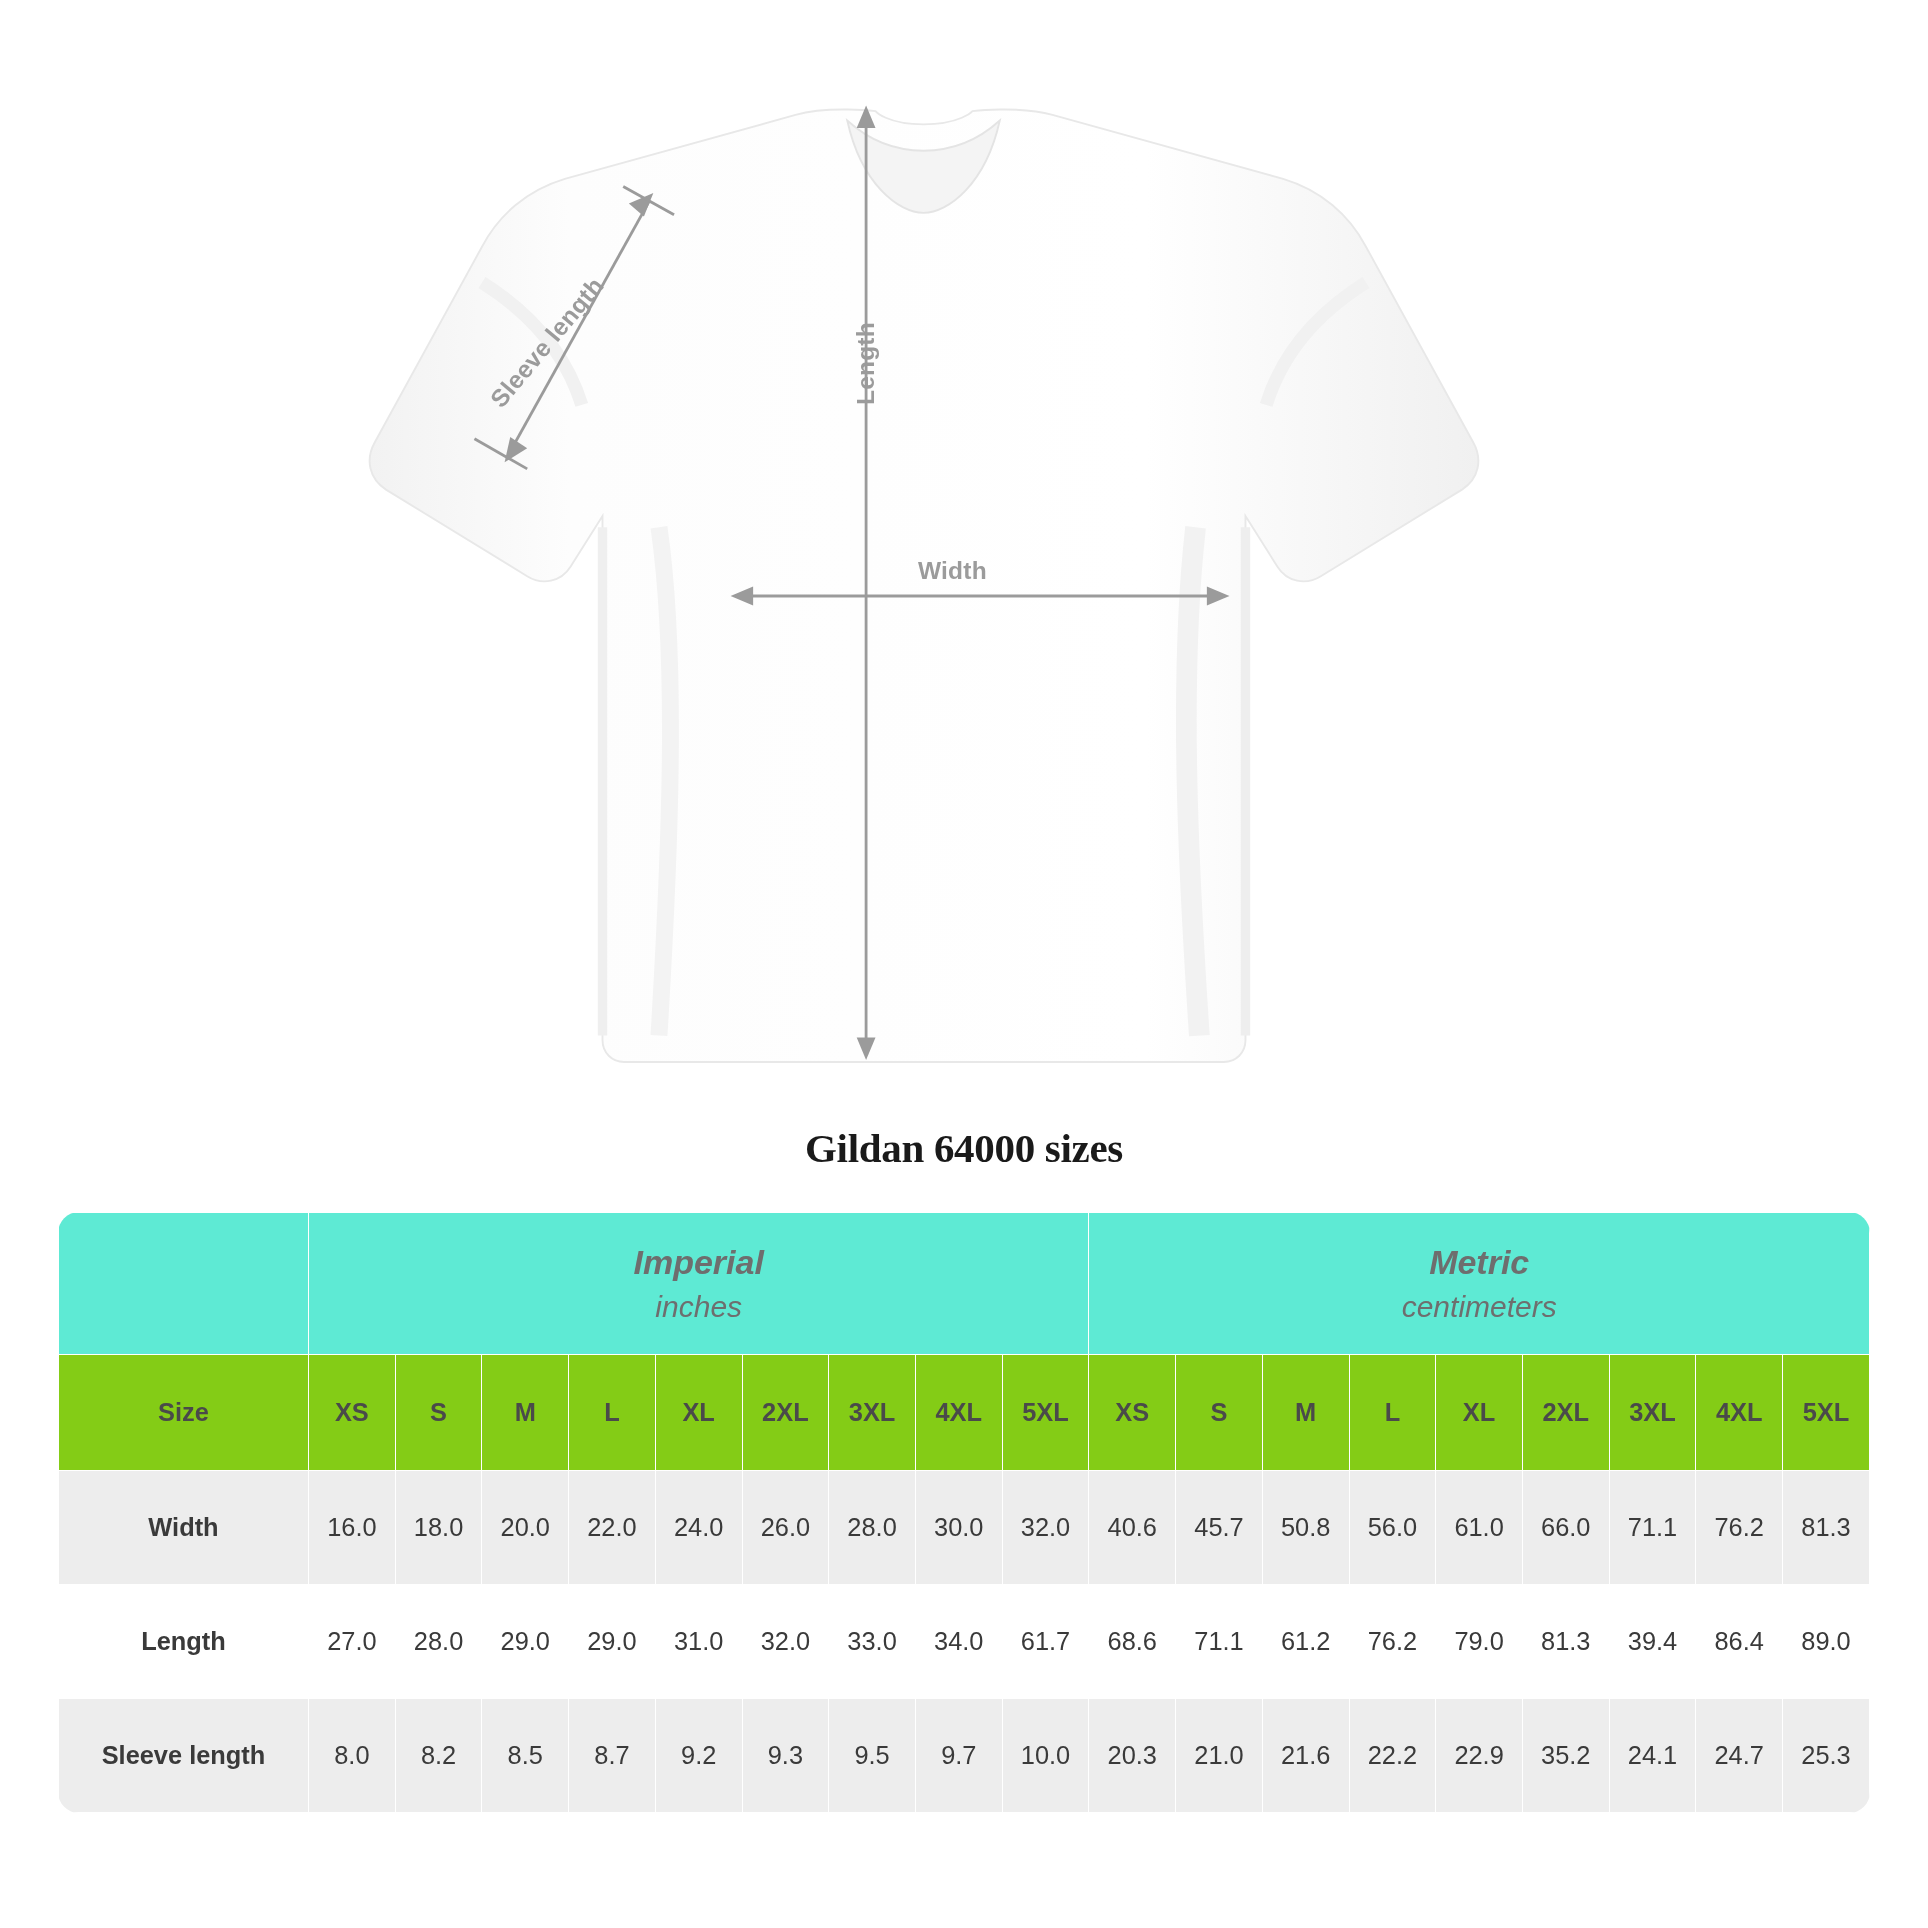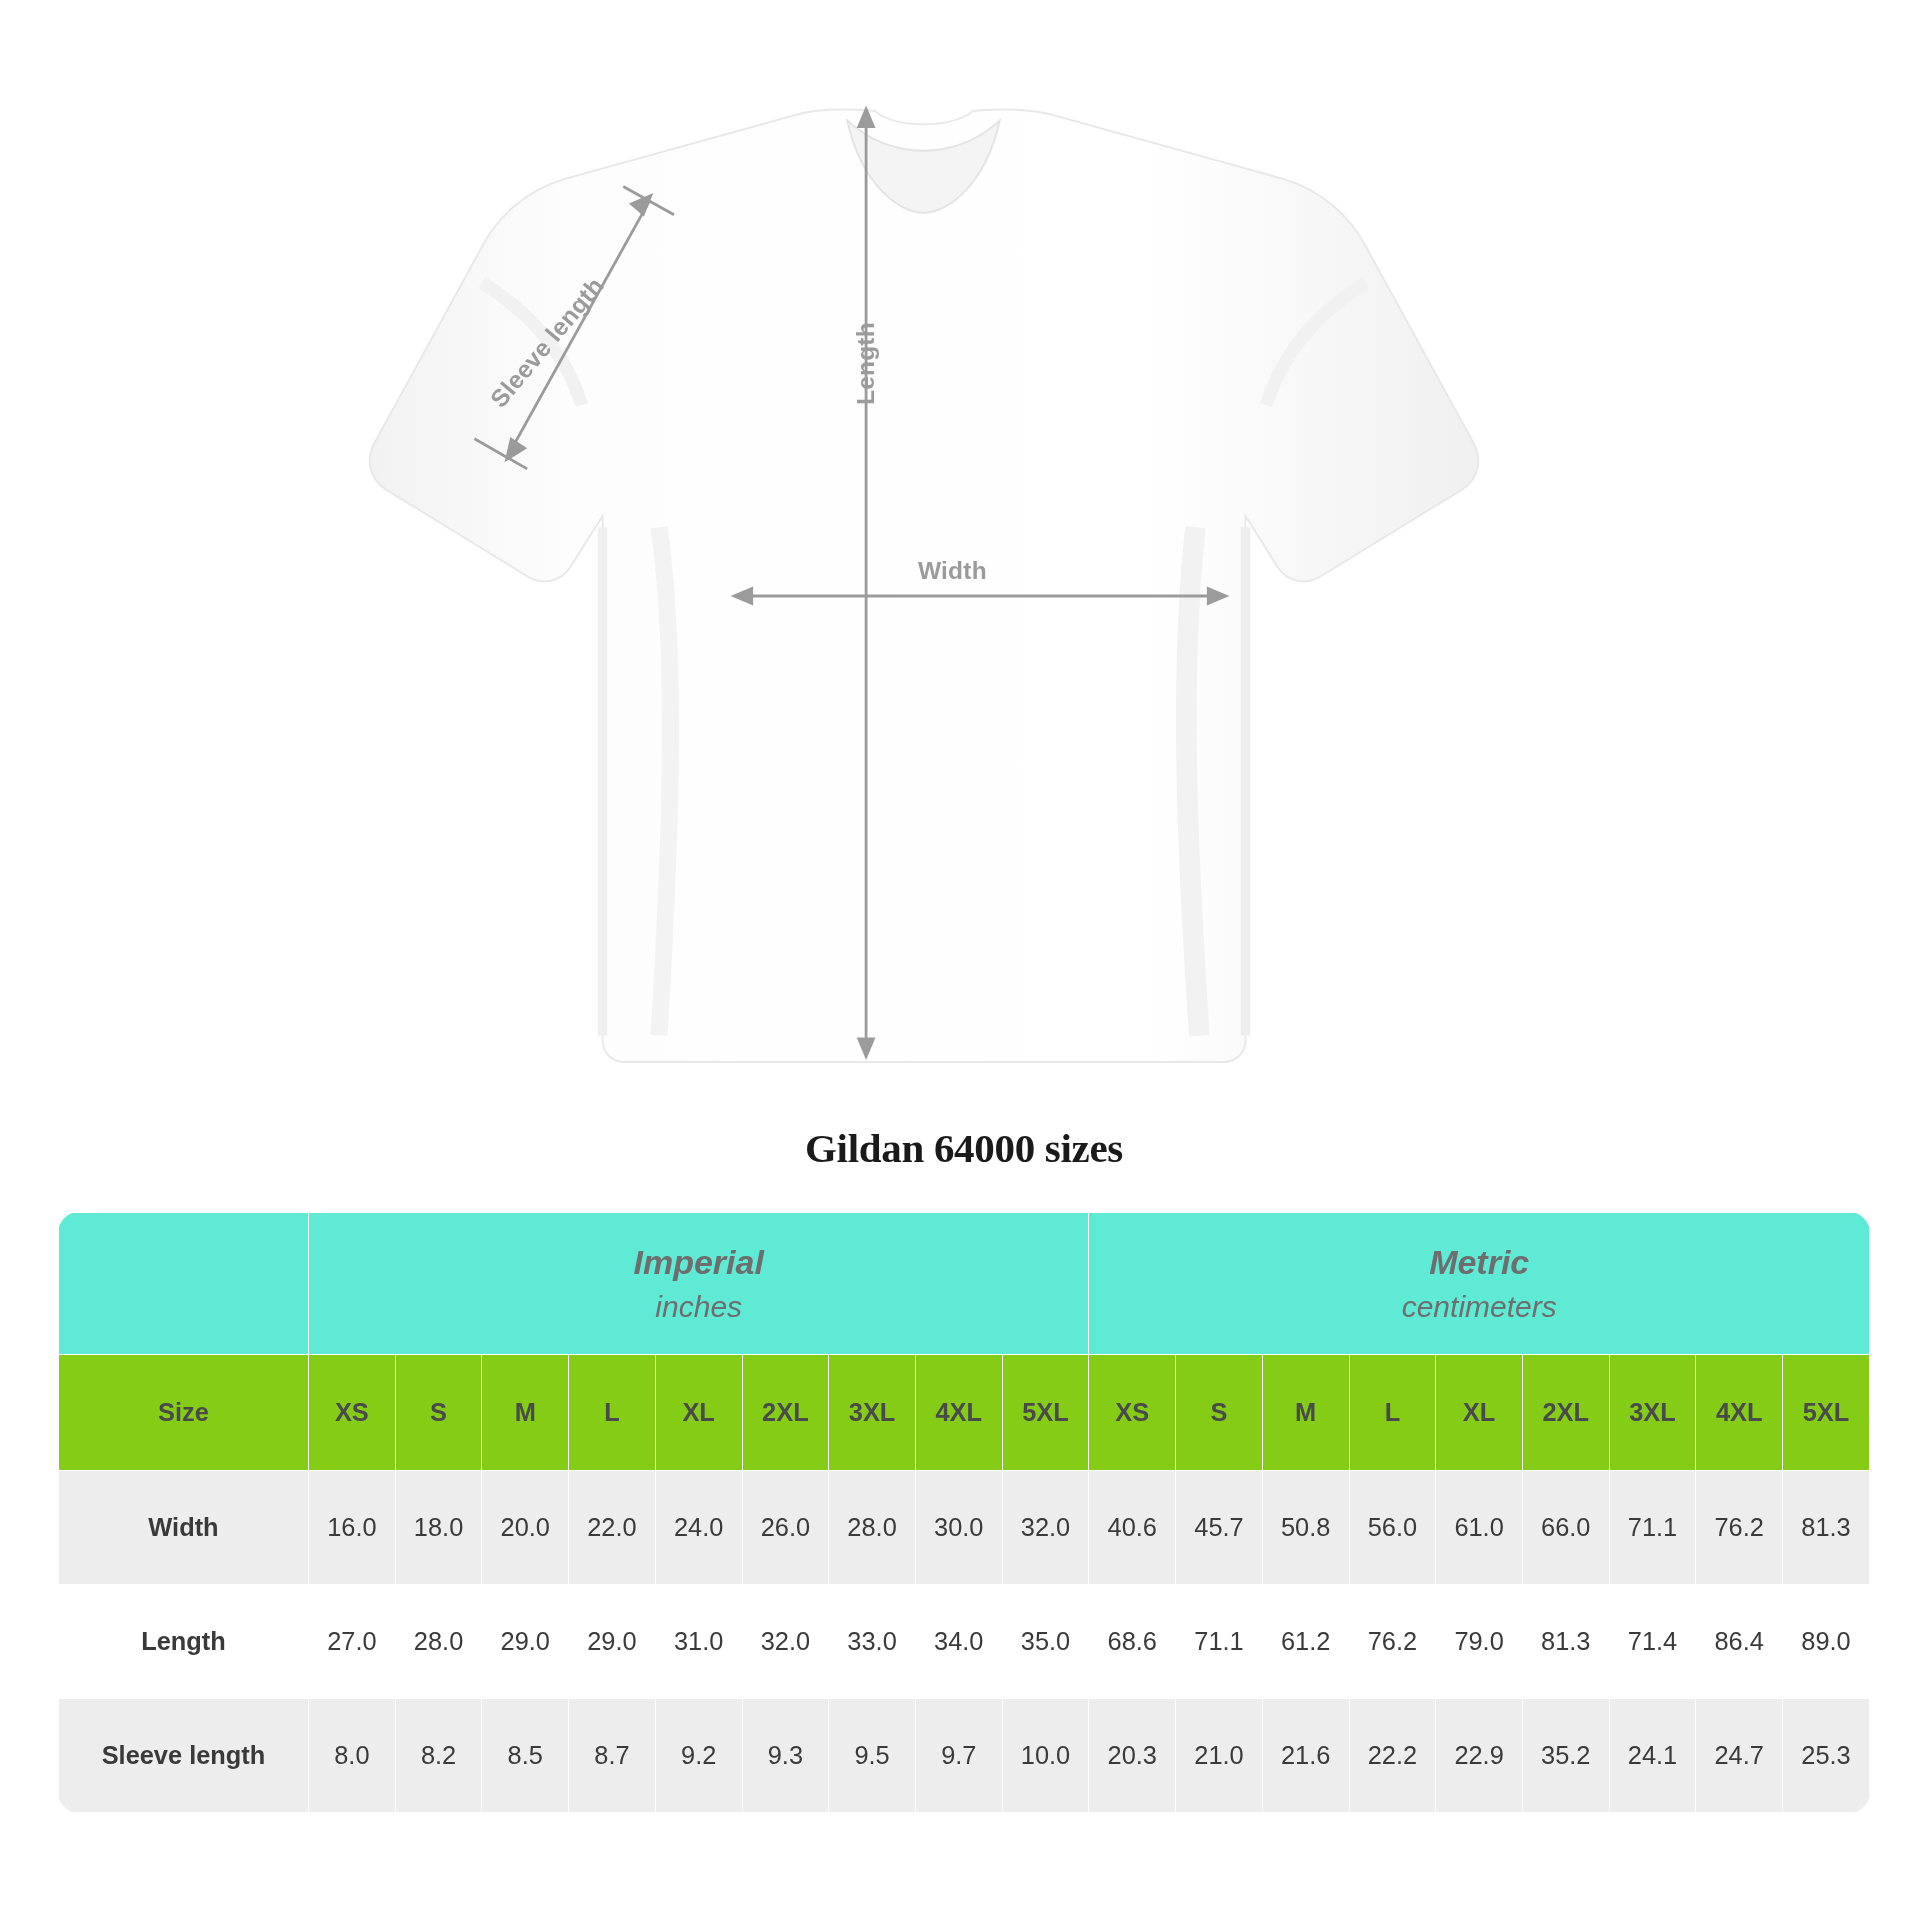--- a/index.html
+++ b/index.html
@@ -305,28 +305,28 @@
         <tr class="data-row row-plain">
           <td class="row-label">Length</td>
           <td>27.0</td>
           <td>28.0</td>
           <td>29.0</td>
           <td>29.0</td>
           <td>31.0</td>
           <td>32.0</td>
           <td>33.0</td>
           <td>34.0</td>
-          <td>35.0</td>
+          <td>61.7</td>
           <td>68.6</td>
           <td>71.1</td>
           <td>61.2</td>
           <td>76.2</td>
           <td>79.0</td>
           <td>81.3</td>
-          <td>71.4</td>
+          <td>39.4</td>
           <td>86.4</td>
           <td>89.0</td>
         </tr>
 
         <tr class="data-row row-alt">
           <td class="row-label">Sleeve length</td>
           <td>8.0</td>
           <td>8.2</td>
           <td>8.5</td>
           <td>8.7</td>

